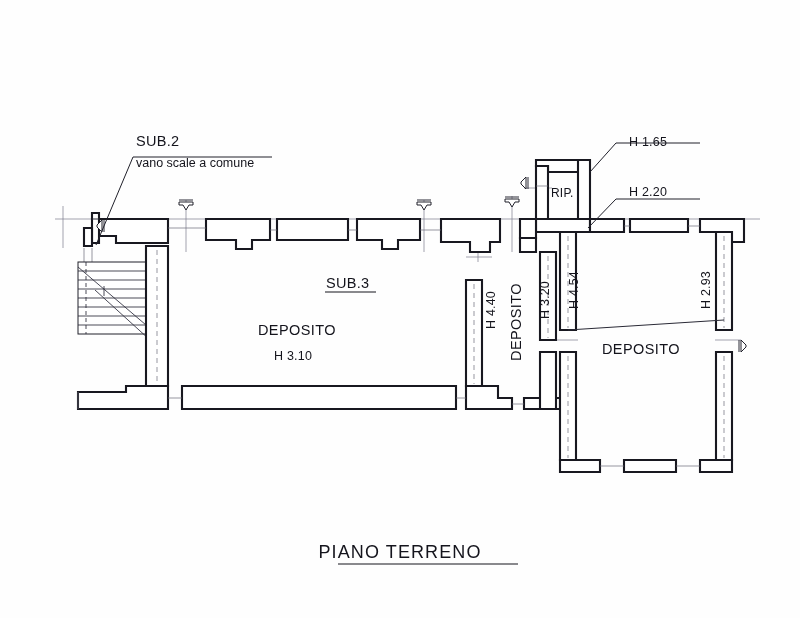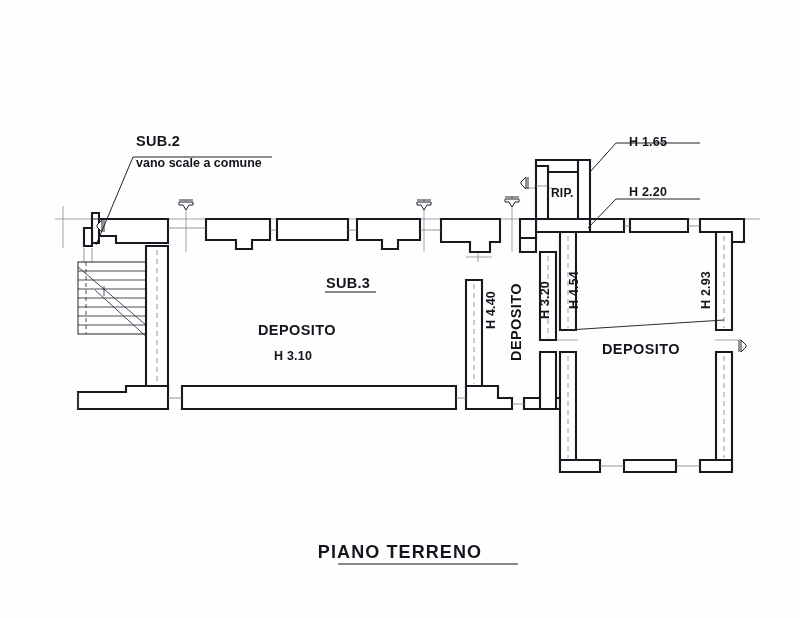--- a/index.html
+++ b/index.html
@@ -13,21 +13,20 @@
     height: 618px;
     overflow: hidden;
     font-family: "Liberation Sans", sans-serif;
     color: #1a1a22;
   }
   #plan-root {
     position: relative;
     width: 800px;
     height: 618px;
     background: #fefefe;
-    font-weight: bold;
   }
   svg#floorplan {
     position: absolute;
     left: 0;
     top: 0;
     width: 800px;
     height: 618px;
     display: block;
   }
   .wall-fill   { fill: #ffffff; stroke: #181820; stroke-width: 2.1; }

